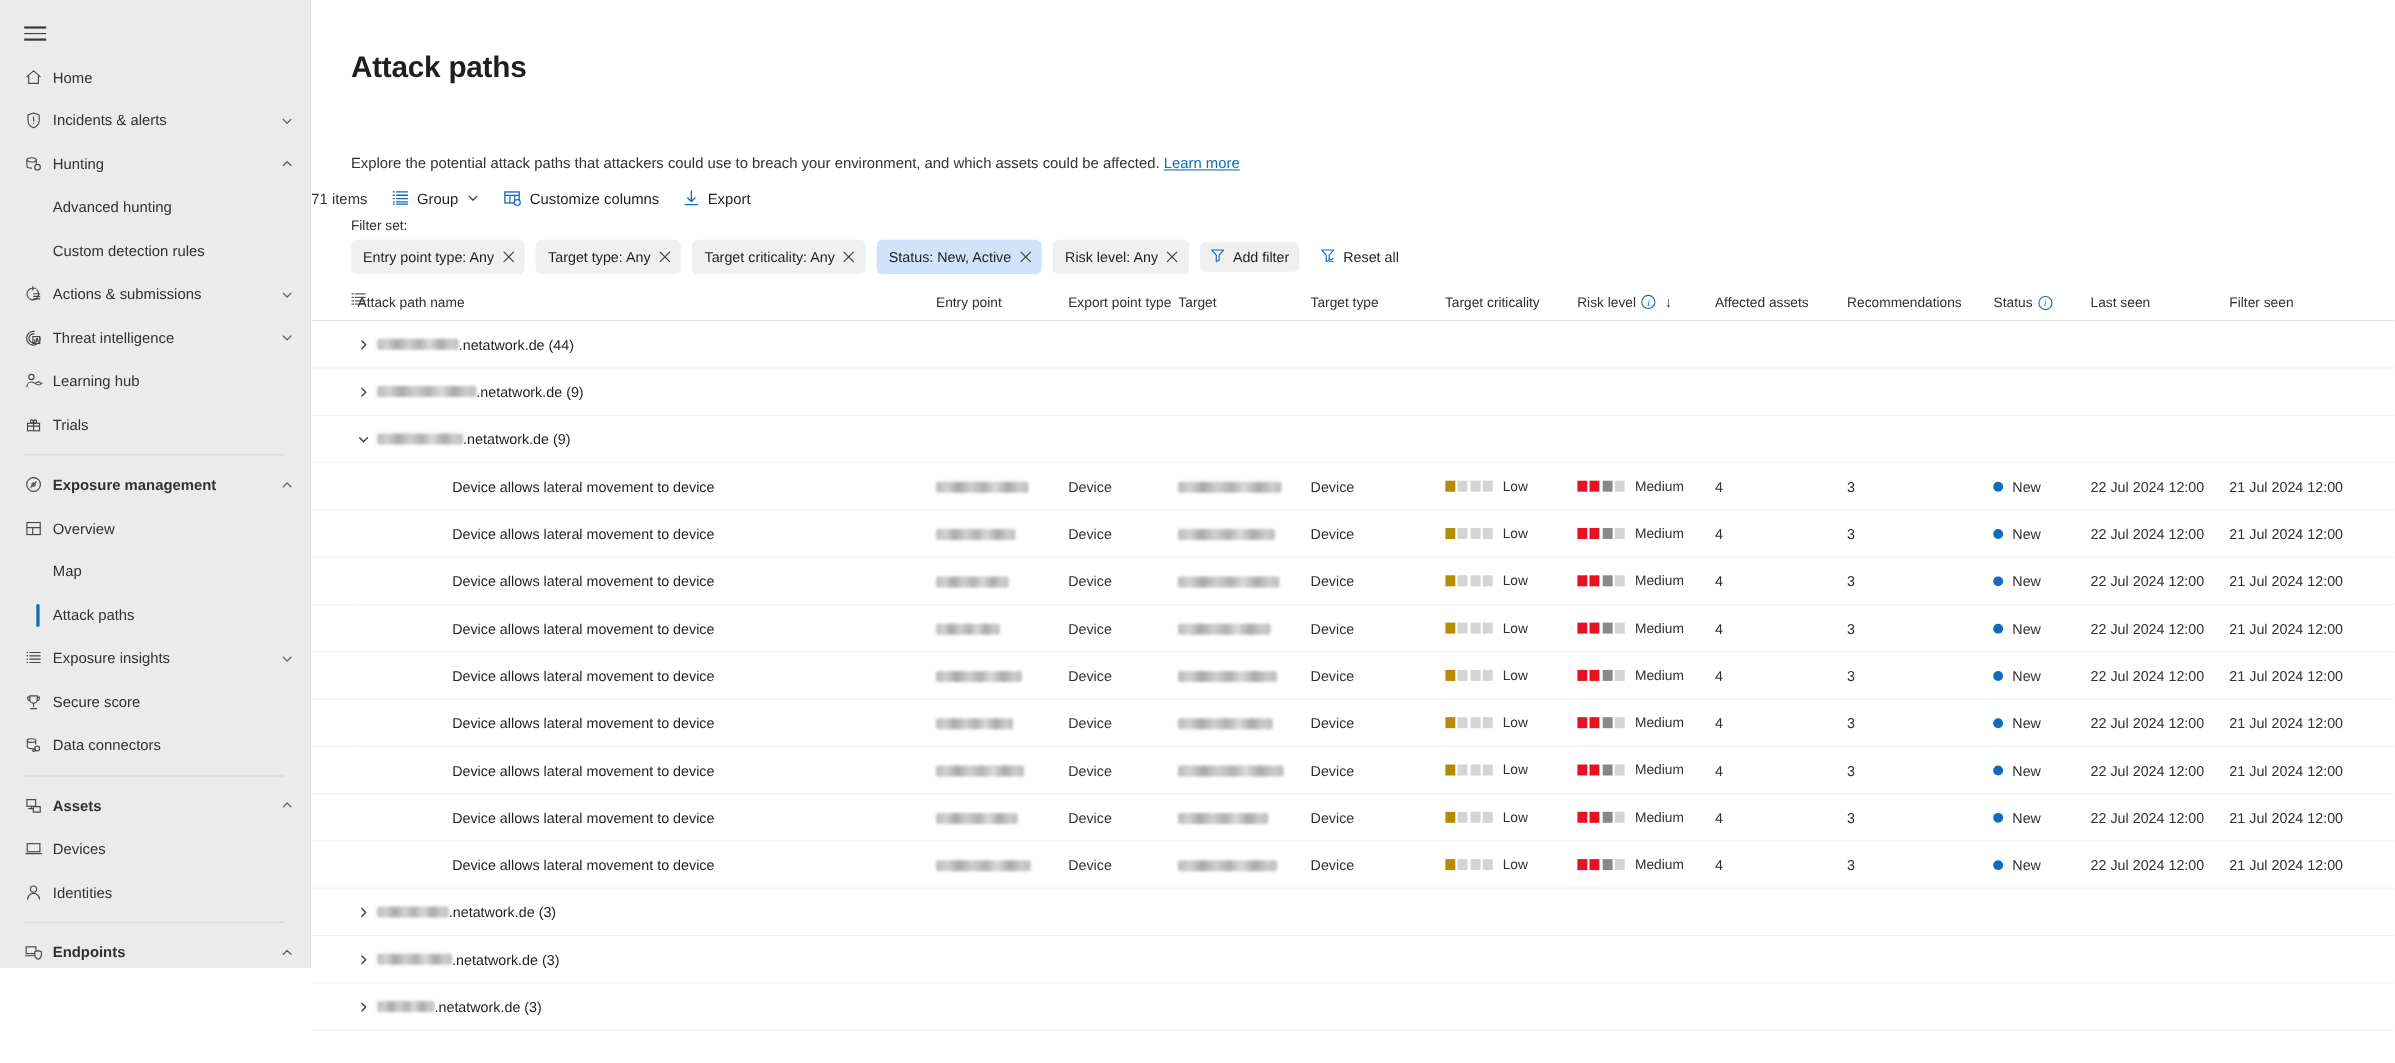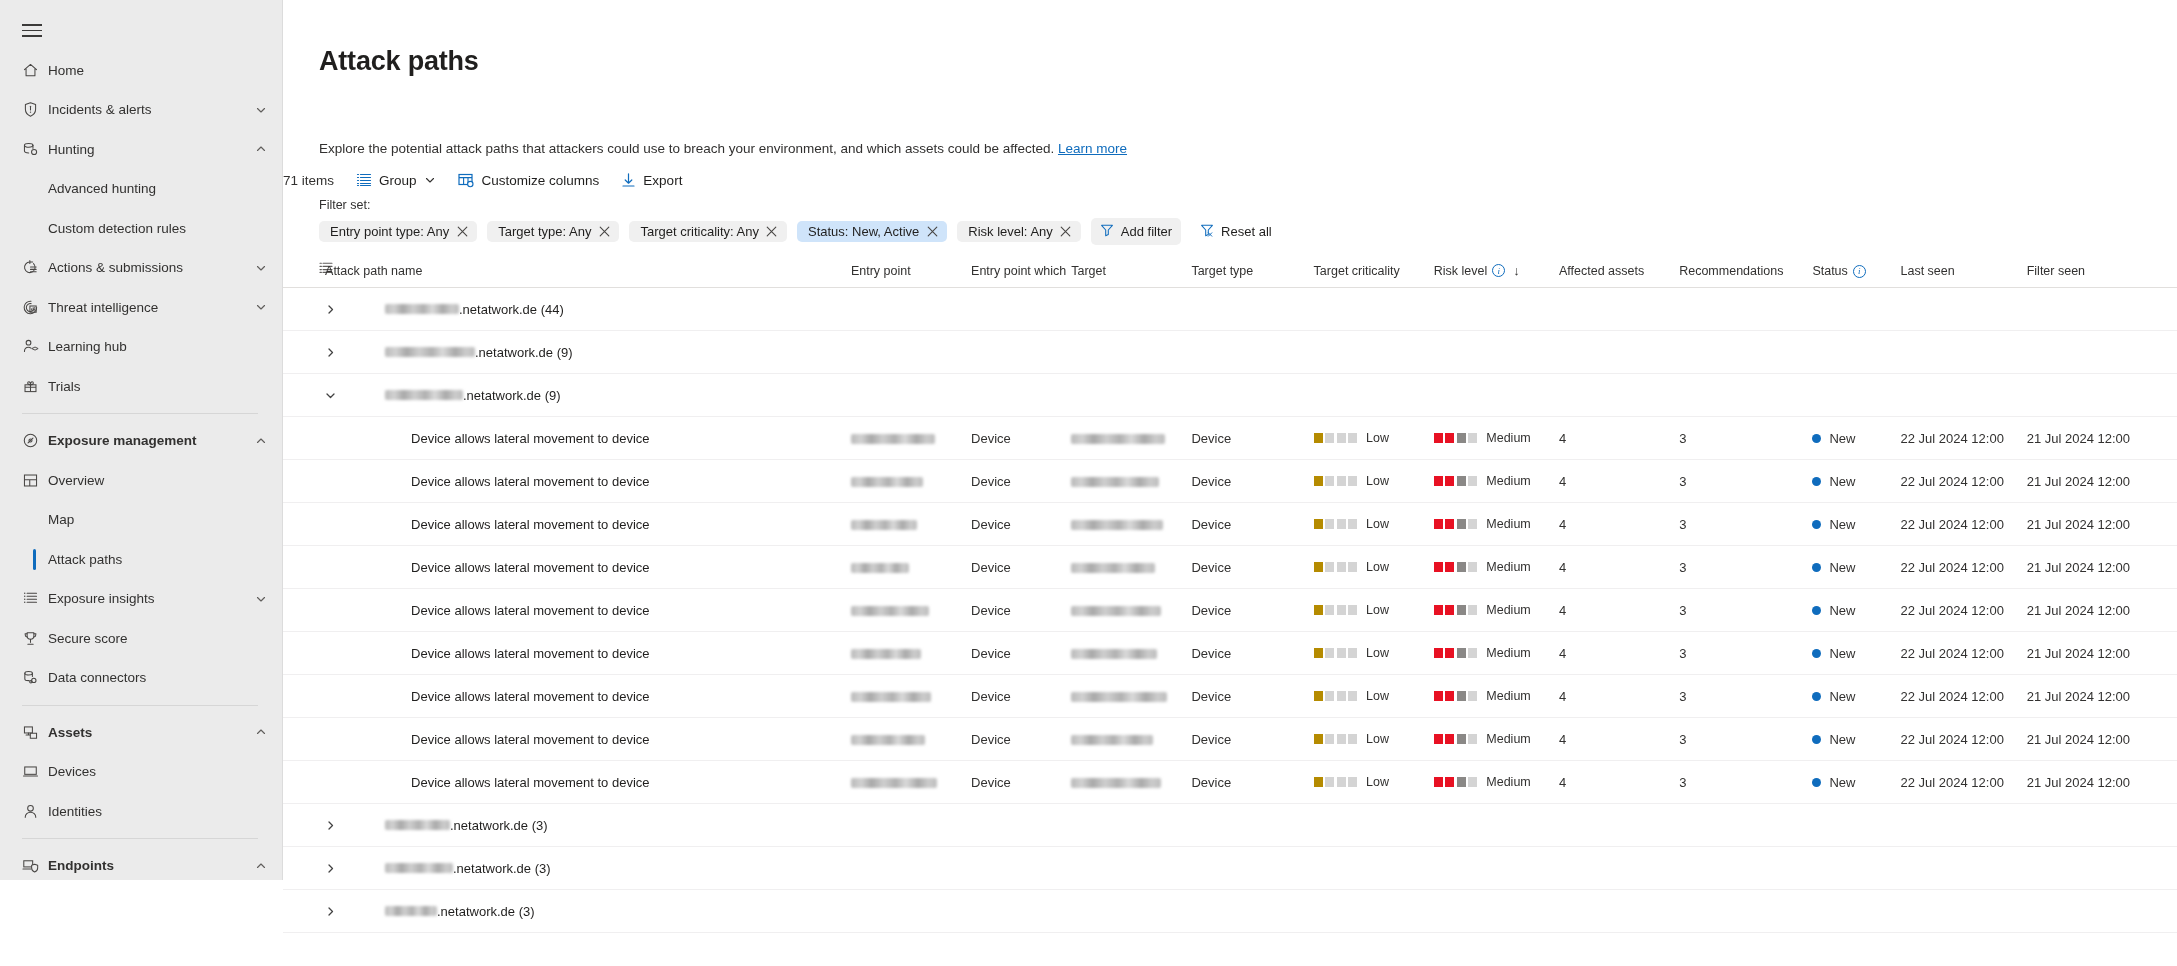--- a/index.html
+++ b/index.html
@@ -57,21 +57,21 @@
   }
   .tb-btn { display:flex; align-items:center; gap:7px; cursor:pointer; color:#201f1e; }
   .tb-btn svg { display:block; }
   .tb-count { color:#323130; }
 
   .filterbar { padding:10px 0 0 36px; }
   .filter-label { font-size:12.5px; color:#323130; margin-bottom:6px; }
   .chips { display:flex; align-items:center; gap:10px; flex-wrap:nowrap; }
   .chip {
     display:flex; align-items:center; background:#f0f0f0;
-    border-radius:5px; height:21px; font-size:13px; color:#201f1e;
+    border-radius:5px; height:31px; font-size:13px; color:#201f1e;
     padding:0 2px 0 11px; cursor:pointer; white-space:nowrap;
   }
   .chip.active { background:#cfe4fa; }
   .chip .chip-x {
     width:26px; height:27px; display:flex; align-items:center; justify-content:center;
     color:#484644; font-size:13px;
   }
   .chip-plain {
     display:flex; align-items:center; gap:7px; height:27px;
     padding:0 9px; border-radius:5px; font-size:13px; cursor:pointer; color:#201f1e;
@@ -103,21 +103,21 @@
   .col-aa    { width:120px; }
   .col-rec   { width:133px; }
   .col-st    { width:88px; }
   .col-ls    { width:126px; }
   .col-fs    { width:150px; }
   .grp-cell { display:flex; align-items:center; padding-left:34px; }
   .caret {
     width:26px; min-width:26px; display:flex; align-items:center; justify-content:center;
     color:#424242; cursor:pointer;
   }
-  .grp-name { font-size:13px; color:#201f1e; display:flex; align-items:center; gap:0px;margin-left:42px; }
+  .grp-name { font-size:13px; color:#201f1e; display:flex; align-items:center; gap:0px; }
   .path-name { padding-left:86px; font-size:13px; color:#201f1e; }
 
   .blur {
     display:inline-block; height:9px; border-radius:2px;
     background:linear-gradient(90deg,#b9b9b9 0%,#d2d2d2 12%,#a8a8a8 24%,#cfcfcf 38%,
       #b0b0b0 52%,#dadada 64%,#a9a9a9 78%,#cccccc 90%,#bdbdbd 100%);
     filter:blur(1.6px); vertical-align:middle;
   }
   .blur.h10 { height:10px; }
 
@@ -480,21 +480,21 @@
         <thead>
           <tr>
             <th class="th-icon">
               <svg width="14" height="14" viewBox="0 0 14 14" fill="none">
                 <path d="M1 2.2h1.4M1 5.4h1.4M1 8.6h1.4M1 11.4h1.4" stroke="#605e5c" stroke-width="1.1" stroke-linecap="round"></path>
                 <path d="M4 2.2h9M4 5.4h9M4 8.6h9M4 11.4h9" stroke="#605e5c" stroke-width="1.1" stroke-linecap="round"></path>
               </svg>
             </th>
             <th class="col-name">Attack path name</th>
             <th class="col-ep">Entry point</th>
-            <th class="col-ept">Entry point which</th>
+            <th class="col-ept">Export point type</th>
             <th class="col-tgt">Target</th>
             <th class="col-tt">Target type</th>
             <th class="col-tc">Target criticality</th>
             <th class="col-rl">
               <span class="th-inner">
                 <span>Risk level</span>
                 <span class="info-i">i</span>
                 <span class="sort-arrow">↓</span>
               </span>
             </th>

